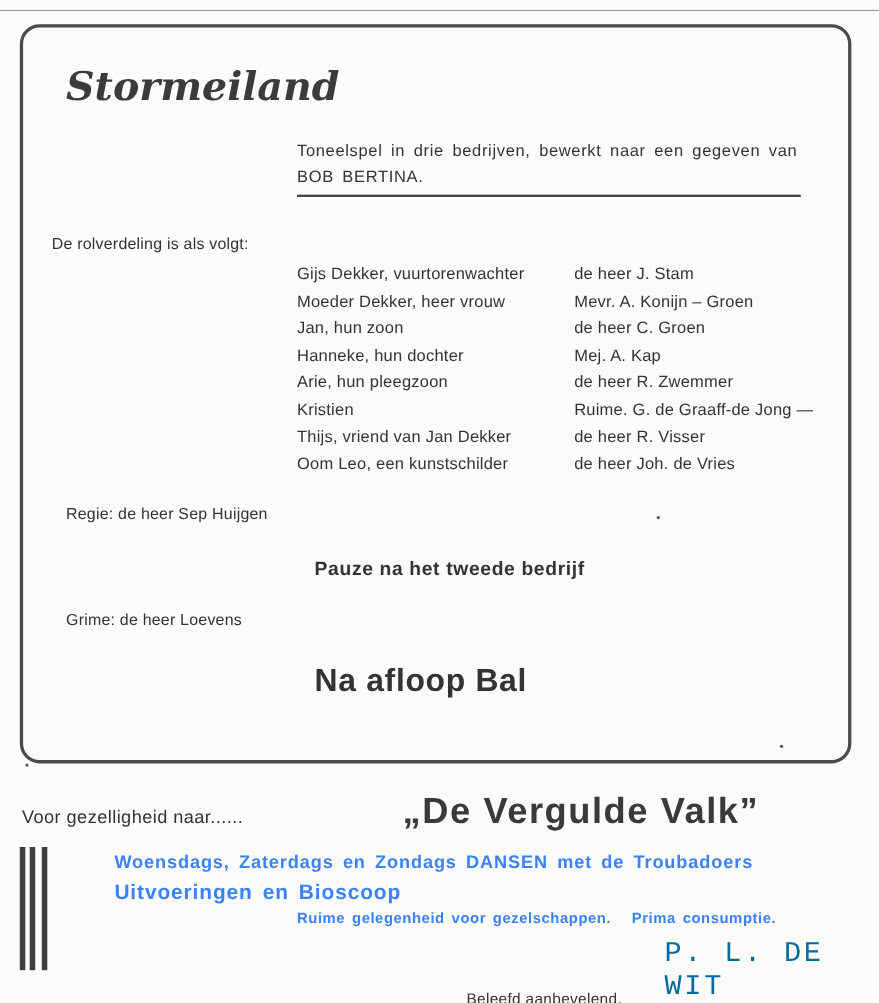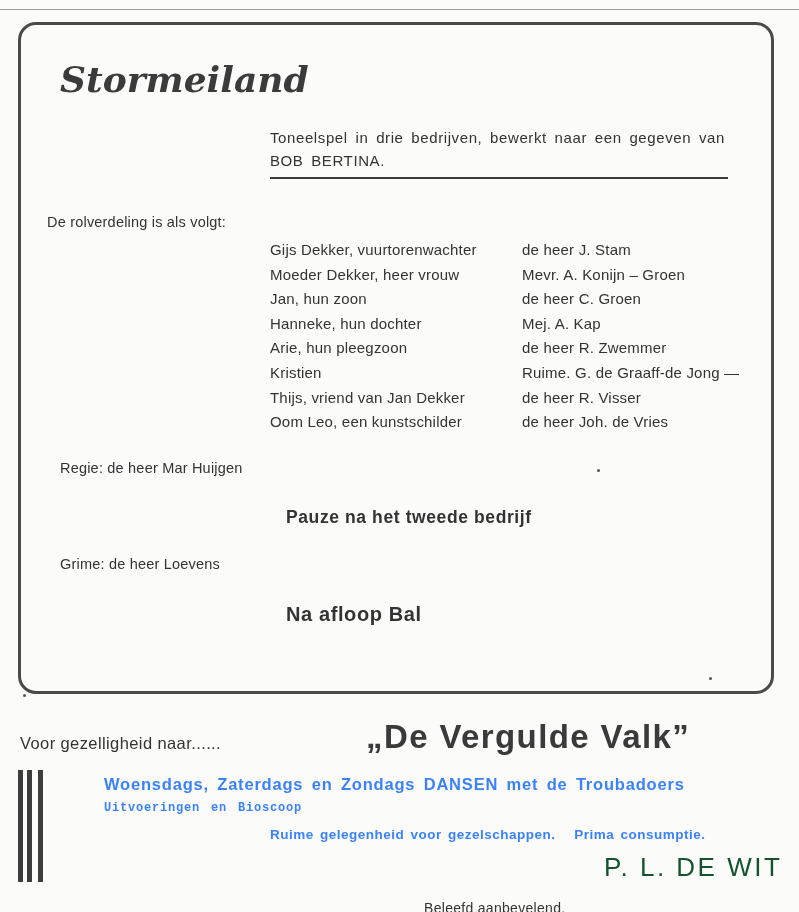--- a/index.html
+++ b/index.html
@@ -38,21 +38,21 @@
     font-weight: bold; color: #333; letter-spacing: 0.6px; margin-left: 16px;
   }
   .dot { position: absolute; width: 3px; height: 3px; background: #555; border-radius: 50%; }
 
   .ad-lead { position: absolute; left: 20px; top: 734px; font-family: "Liberation Sans", sans-serif; font-size: 16.5px; color: #333; letter-spacing: 0.4px; }
   .ad-name { position: absolute; left: 366px; top: 718px; font-family: "Liberation Sans", sans-serif; font-weight: bold; font-size: 33px; color: #3a3a3a; letter-spacing: 1.4px; }
   .bars { position: absolute; left: 18px; top: 770px; }
   .bar { position: absolute; top: 0; width: 5px; height: 112px; background: #3d3d3d; }
   .ad-line { position: absolute; font-family: "Liberation Sans", sans-serif; font-weight: bold; color: #3b82f6; letter-spacing: 0.8px; word-spacing: 3px; white-space: nowrap; }
   .sig-lead { position: absolute; left: 424px; top: 900px; font-family: "Liberation Sans", sans-serif; font-size: 14px; color: #333; letter-spacing: 0.3px; }
-  .sig-name { position: absolute; left: 604px; top: 852px; font-family: Liberation Sans, sans-serif; font-size: 26px; color: #14532d; letter-spacing: 2.5px; }
+  .sig-name { position: absolute; left: 604px; top: 852px; font-family: Liberation Mono, monospace; font-size: 26px; color: #0369a1; letter-spacing: 2.5px; }
 </style>
 </head>
 <body>
 
 <div class="topline"></div>
 
 <div class="frame"></div>
 
 <div class="title">Stormeiland</div>
 <div class="subtitle">Toneelspel in drie bedrijven, bewerkt naar een gegeven van BOB BERTINA.</div>
@@ -88,36 +88,36 @@
   <div class="cast-row">
     <span class="cast-role">Thijs, vriend van Jan Dekker</span>
     <span class="cast-actor">de heer R. Visser</span>
   </div>
   <div class="cast-row">
     <span class="cast-role">Oom Leo, een kunstschilder</span>
     <span class="cast-actor">de heer Joh. de Vries</span>
   </div>
 </div>
 
-<div class="small" style="left:60px; top:460px;">Regie: de heer Mar Huijgen</div>
+<div class="small" style="left:60px; top:460px;">Regie: de heer Sep Huijgen</div>
 <div class="heading" style="top:507px; font-size:17.5px;">Pauze na het tweede bedrijf</div>
 <div class="small" style="left:60px; top:556px;">Grime: de heer Loevens</div>
-<div class="heading" style="top:603px; font-size:20px;">Na afloop Bal</div>
+<div class="heading" style="top:603px; font-size:29px;">Na afloop Bal</div>
 
 <div class="dot" style="left:597px; top:469px;"></div>
 <div class="dot" style="left:709px; top:677px;"></div>
 <div class="dot" style="left:23px; top:694px;"></div>
 
 <div class="ad-lead">Voor gezelligheid naar......</div>
 <div class="ad-name">„De Vergulde Valk”</div>
 
 <div class="bars">
   <div class="bar" style="left:0;"></div>
   <div class="bar" style="left:9px;"></div>
   <div class="bar" style="left:20px;"></div>
 </div>
 
 <div class="ad-line" style="left:104px; top:775px; font-size:16.5px;">Woensdags, Zaterdags en Zondags DANSEN met de Troubadoers</div>
-<div class="ad-line" style="left:104px; top:801px; font-size:12px;font-family:Liberation Mono, monospace;">Uitvoeringen en Bioscoop</div>
+<div class="ad-line" style="left:104px; top:801px; font-size:19px;">Uitvoeringen en Bioscoop</div>
 <div class="ad-line" style="left:270px; top:827px; font-size:13.5px; letter-spacing:0.5px; word-spacing:2px; white-space:pre;">Ruime gelegenheid voor gezelschappen.   Prima consumptie.</div>
 
 <div class="sig-lead">Beleefd aanbevelend,</div>
 <div class="sig-name">P. L. DE WIT</div>
 
 </body></html>

